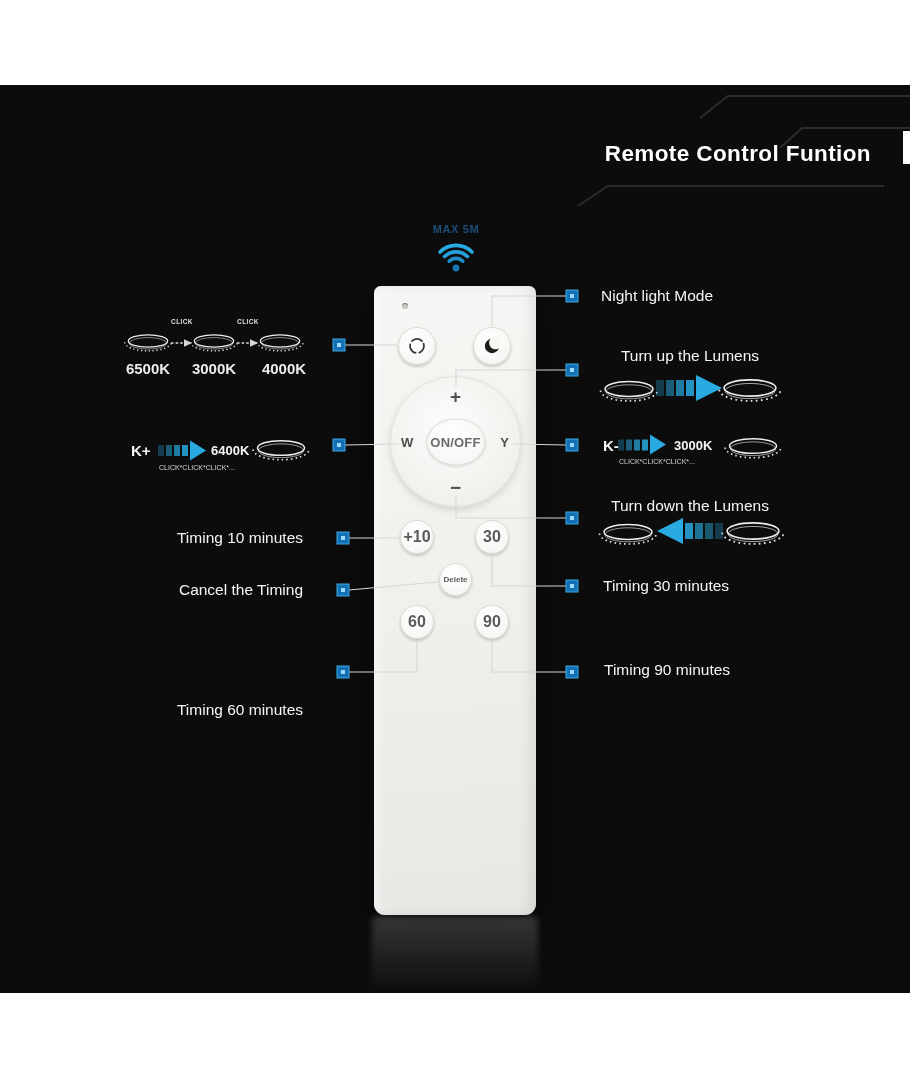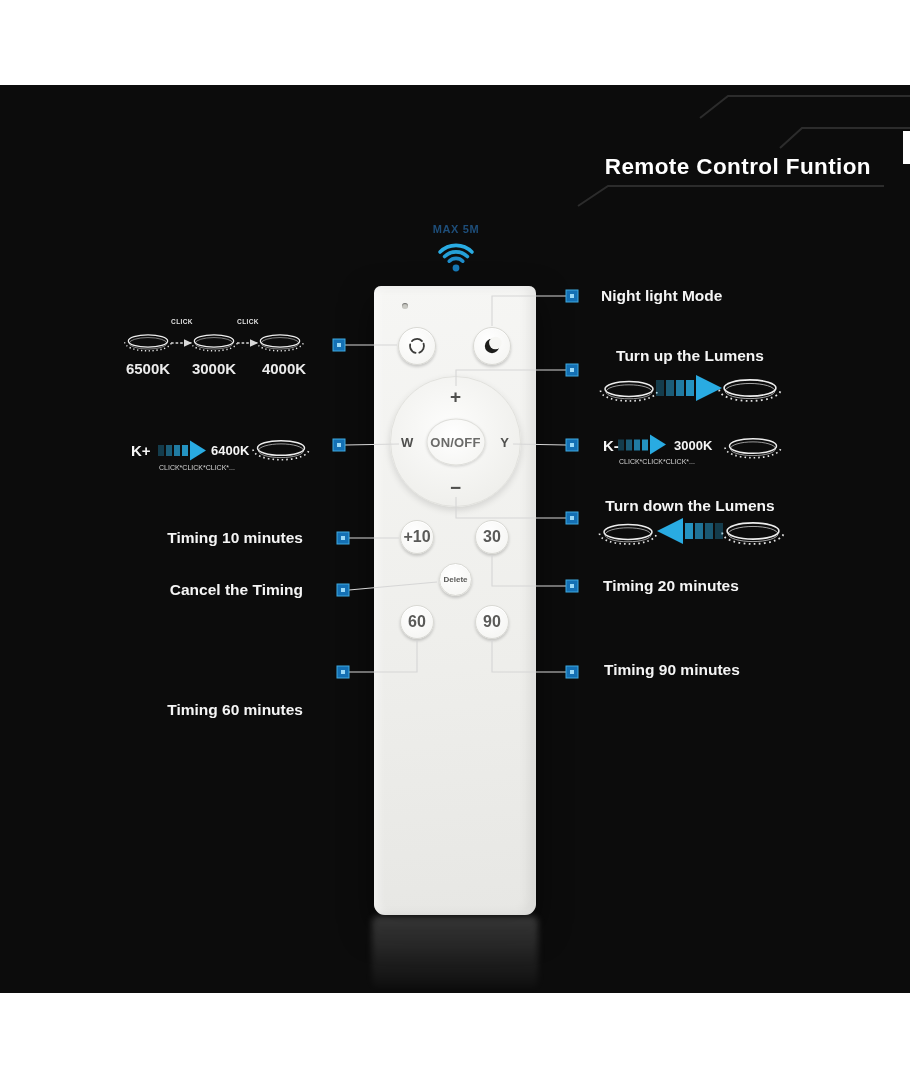--- a/index.html
+++ b/index.html
@@ -4,29 +4,29 @@
 <style>
   * { margin:0; padding:0; box-sizing:border-box; }
   html,body { width:910px; height:1080px; }
   body {
     position:relative; overflow:hidden; background:#ffffff;
     font-family:"Liberation Sans", sans-serif;
   }
   .stage { position:absolute; left:0; top:85px; width:910px; height:908px; background:#0c0c0c; }
 
   .title {
-    position:absolute; right:39px; top:154px;
+    position:absolute; right:39px; top:141px;
     font-size:22.5px; font-weight:700; color:#ffffff; letter-spacing:.4px; white-space:nowrap;
   }
   .max5m {
     position:absolute; left:456px; top:223px; transform:translateX(-50%);
     font-size:11px; font-weight:700; color:#1e4e7a; letter-spacing:.6px; white-space:nowrap;
   }
 
-  .lbl { position:absolute; color:#f5f5f5; font-weight:700; font-size:15.5px; white-space:nowrap; }
+  .lbl { position:absolute; color:#f5f5f5; font-weight:400; font-size:15.5px; white-space:nowrap; }
   .lbl-t10   { left:120px; top:529px; width:183px; text-align:right; }
   .lbl-cancel{ left:120px; top:581px; width:183px; text-align:right; }
   .lbl-t60   { left:118px; top:661px; width:185px; text-align:right;margin-top:40px; }
   .lbl-night { left:601px; top:287px; }
   .lbl-lup   { left:598px; top:347px; width:184px; text-align:center; }
   .lbl-ldown { left:594px; top:497px; width:192px; text-align:center; }
   .lbl-t30   { left:603px; top:577px; }
   .lbl-t90   { left:604px; top:661px; }
 
   .temp { position:absolute; font-size:15px; font-weight:600; color:#ececec; transform:translateX(-50%); white-space:nowrap; }
@@ -118,21 +118,21 @@
 <div class="lbl lbl-t10">Timing 10 minutes</div>
 <div class="lbl lbl-cancel">Cancel the Timing</div>
 <div class="lbl lbl-t60">Timing 60 minutes</div>
 
 <div class="lbl lbl-night">Night light Mode</div>
 <div class="lbl lbl-lup">Turn up the Lumens</div>
 <div class="ktext kminus-label">K-</div>
 <div class="ktext kminus-value">3000K</div>
 <div class="ktext kminus-clicks">CLICK*CLICK*CLICK*...</div>
 <div class="lbl lbl-ldown">Turn down the Lumens</div>
-<div class="lbl lbl-t30">Timing 20 minutes</div>
+<div class="lbl lbl-t30">Timing 30 minutes</div>
 <div class="lbl lbl-t90">Timing 90 minutes</div>
 
 <div class="remote">
   <div class="led"></div>
 
   <button class="rbtn btn-cycle">
     <svg width="24" height="24" viewBox="0 0 24 24">
       <circle cx="12" cy="12" r="7" fill="none" stroke="#3c3c3a" stroke-width="1.8" stroke-dasharray="11 3.8" stroke-linecap="round" transform="rotate(-20 12 12)"></circle>
     </svg>
   </button>

